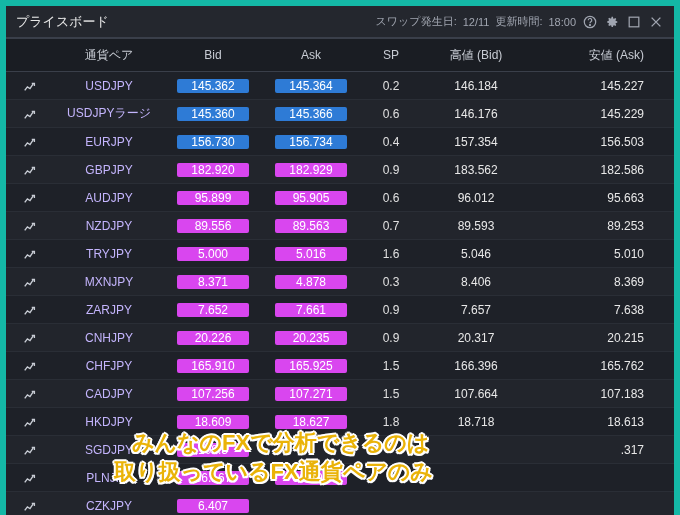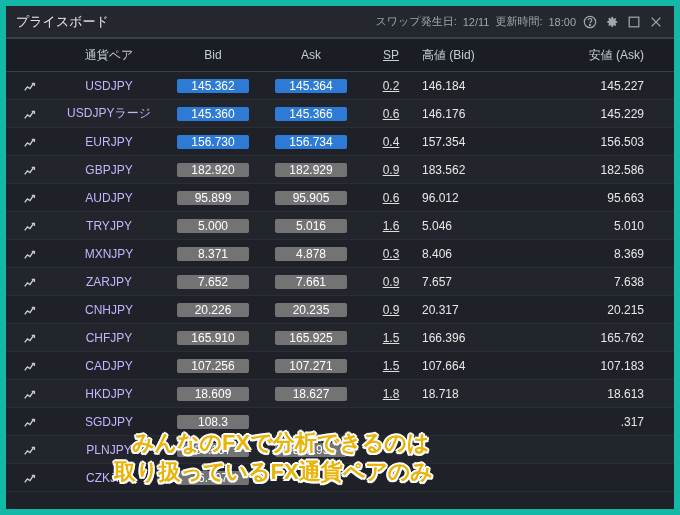--- a/index.html
+++ b/index.html
@@ -9,33 +9,33 @@
 .titlebar-left { font-size: 13px; color: #e8e8e8; }
 .titlebar-right { display: flex; align-items: center; gap: 6px; font-size: 11px; color: #a0a5b0; }
 .icon-btn { width: 16px; height: 16px; display: inline-flex; align-items: center; justify-content: center; color: #a0a5b0; cursor: pointer; }
 .icon-btn svg { width: 14px; height: 14px; }
 .table { width: 100%; }
 .thead { display: flex; align-items: center; height: 34px; background: #1a1d23; border-bottom: 1px solid #3a3f4a; border-top: 1px solid #3a3f4a; font-size: 12px; color: #c8ccd4; }
 .col-chart { width: 48px; flex: none; }
 .col-pair  { width: 110px; flex: none; text-align: center; }
 .col-bid   { width: 98px;  flex: none; text-align: center; }
 .col-ask   { width: 98px;  flex: none; text-align: center; }
-.col-sp    { width: 62px;  flex: none; text-align: center; text-decoration: underline; }
-.col-high  { width: 120px; flex: none; text-align: left; padding-right: 12px; }
+.col-sp    { width: 62px;  flex: none; text-align: center; }
+.col-high  { width: 120px; flex: none; text-align: center; padding-right: 12px; }
 .col-low   { width: 120px; flex: none; text-align: right; padding-right: 18px; }
 .tbody { height: calc(515px - 32px - 34px); overflow: hidden; }
 .row { display: flex; align-items: center; height: 28px; border-bottom: 1px solid #2a2e36; font-size: 12px; color: #e8e8e8; }
 .row:nth-child(even) { background: #22252c; }
 .row:nth-child(odd)  { background: #1e2128; }
 .chart-icon { display: flex; justify-content: center; color: #c8ccd4; }
 .chart-icon svg { width: 14px; height: 14px; }
 .pair-text { color: #c4b5fd; font-weight: 500; }
 .price-badge { display: inline-block; min-width: 72px; padding: 0 8px; border-radius: 2px; text-align: center; font-size: 12px; }
 .badge-blue { background: #2e7bd6; color: #fff; }
-.badge-gray { background: #737373; color: #fff; }
+.badge-gray { background: #d946ef; color: #fff; }
 .sp-text { color: #e0e0e0; }
 .num-text { color: #e8e8e8; }
 .overlay-text { position: absolute; bottom: 28px; left: 132px; right: 20px; font-size: 22px; font-weight: 800; line-height: 1.35; color: #eab308; text-align: left; pointer-events: none; }
 .overlay-text .line { display: block; text-shadow: -2px 0 #fff, 2px 0 #fff, 0 -2px #fff, 0 2px #fff, -1.5px -1.5px #fff, 1.5px -1.5px #fff, -1.5px 1.5px #fff, 1.5px 1.5px #fff; }
 .overlay-text .l2 { margin-left: -18px; }
 </style>
 </head>
 <body>
 
 <div class="window">
@@ -153,20 +153,34 @@
           <div class="col-high num-text">96.012</div>
           <div class="col-low num-text">95.663</div>
         </div>
         <div class="row">
           <div class="col-chart chart-icon">
             <svg viewBox="0 0 16 16" fill="none" stroke="currentColor" stroke-width="1.6">
               <path d="M2 13l3-4 3 2 4-6"></path>
               <path d="M10 5h3v3"></path>
             </svg>
           </div>
+          <div class="col-pair pair-text">NZDJPY</div>
+          <div class="col-bid"><span class="price-badge badge-gray">89.556</span></div>
+          <div class="col-ask"><span class="price-badge badge-gray">89.563</span></div>
+          <div class="col-sp sp-text">0.7</div>
+          <div class="col-high num-text">89.593</div>
+          <div class="col-low num-text">89.253</div>
+        </div>
+        <div class="row">
+          <div class="col-chart chart-icon">
+            <svg viewBox="0 0 16 16" fill="none" stroke="currentColor" stroke-width="1.6">
+              <path d="M2 13l3-4 3 2 4-6"></path>
+              <path d="M10 5h3v3"></path>
+            </svg>
+          </div>
           <div class="col-pair pair-text">TRYJPY</div>
           <div class="col-bid"><span class="price-badge badge-gray">5.000</span></div>
           <div class="col-ask"><span class="price-badge badge-gray">5.016</span></div>
           <div class="col-sp sp-text">1.6</div>
           <div class="col-high num-text">5.046</div>
           <div class="col-low num-text">5.010</div>
         </div>
         <div class="row">
           <div class="col-chart chart-icon">
             <svg viewBox="0 0 16 16" fill="none" stroke="currentColor" stroke-width="1.6">

